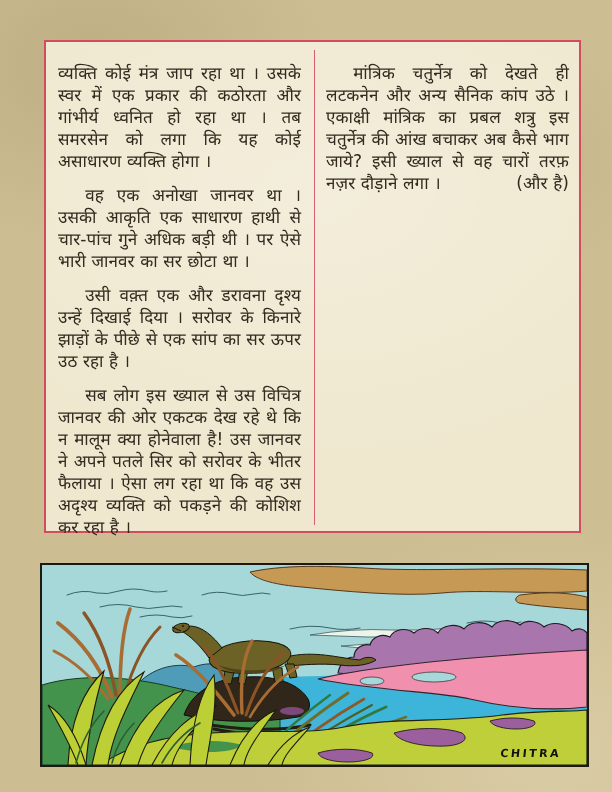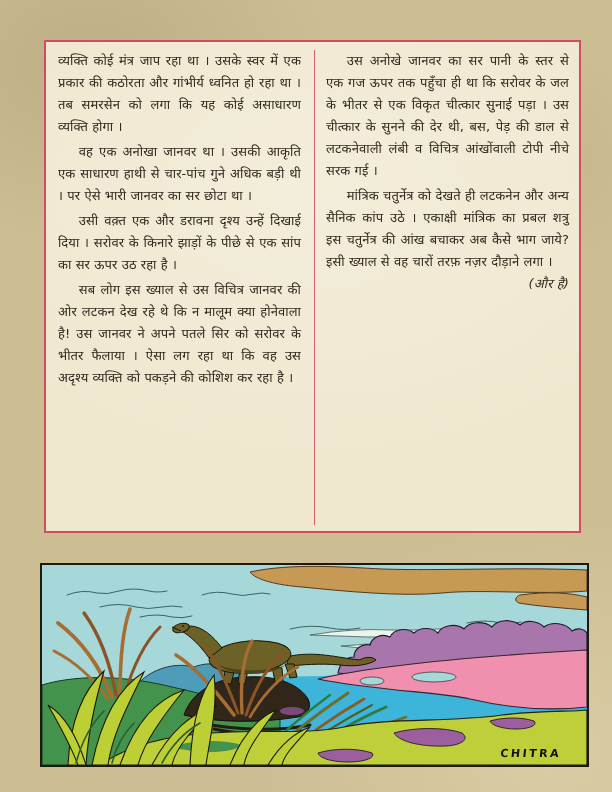--- a/index.html
+++ b/index.html
@@ -17,46 +17,45 @@
     box-sizing:border-box;border:2px solid #d04c5e;
     background:
       radial-gradient(ellipse 600px 400px at 50% 30%, rgba(255,255,255,.25), transparent 70%),
       #efe8cf;
     display:flex;padding:8px 10px 6px 12px;
   }
   .col{flex:1;box-sizing:border-box;}
   .col-left{padding-right:13px;border-right:1.5px solid #d65e6e;}
   .col-right{padding-left:11px;}
   .col p{
-    margin:0 0 3px 0;
-    font-size:13px;line-height:22px;color:#33291f;
+    margin:12px 0 3px 0;
+    font-size:17px;line-height:22px;color:#33291f;
     text-align:justify;text-indent:1.6em;
     letter-spacing:.1px;
   }
   .col p.noindent{text-indent:0;}
-  .cont-marker{float:right;text-indent:0;font-style:italic;}
+  .cont-marker{float:right;text-indent:0;}
   .illustration-box{
     position:absolute;left:40px;top:563px;width:545px;height:200px;
     box-sizing:content-box;border:2.5px solid #1c1813;background:#a6d7d9;
   }
   .illustration-box svg{display:block;}
   .sig{font-family:"DejaVu Sans", sans-serif;font-weight:bold;font-size:11px;letter-spacing:2.5px;fill:#14120e;}
 </style>
 </head>
 <body>
 
 <div class="text-frame">
   <div class="col col-left">
     <p class="noindent">व्यक्ति कोई मंत्र जाप रहा था । उसके स्वर में एक प्रकार की कठोरता और गांभीर्य ध्वनित हो रहा था । तब समरसेन को लगा कि यह कोई असाधारण व्यक्ति होगा ।</p>
     <p>वह एक अनोखा जानवर था । उसकी आकृति एक साधारण हाथी से चार-पांच गुने अधिक बड़ी थी । पर ऐसे भारी जानवर का सर छोटा था ।</p>
     <p>उसी वक़्त एक और डरावना दृश्य उन्हें दिखाई दिया । सरोवर के किनारे झाड़ों के पीछे से एक सांप का सर ऊपर उठ रहा है ।</p>
-    <p>सब लोग इस ख्याल से उस विचित्र जानवर की ओर लटकन देख रहे थे कि न मालूम क्या होनेवाला है! उस जानवर ने अपने पतले सिर को सरोवर के भीतर फैलाया । ऐसा लग रहा था कि वह उस अदृश्य व्यक्ति को पकड़ने की कोशिश कर रहा है ।</p>
+    <p>सब लोग इस ख्याल से उस विचित्र जानवर की ओर एकटक देख रहे थे कि न मालूम क्या होनेवाला है! उस जानवर ने अपने पतले सिर को सरोवर के भीतर फैलाया । ऐसा लग रहा था कि वह उस अदृश्य व्यक्ति को पकड़ने की कोशिश कर रहा है ।</p>
   </div>
   <div class="col col-right">
-    <p>उस अनोखे जानवर का सर पानी के स्तर से एक गज ऊपर तक पहुँचा ही था कि सरोवर के जल के भीतर से एक विकृत चीत्कार सुनाई पड़ा । उस चीत्कार के सुनने की देर थी, बस, पेड़ की डाल से लटकनेवाली लंबी व विचित्र आंखोंवाली टोपी नीचे सरक गई ।</p>
     <p><span>मांत्रिक चतुर्नेत्र को देखते ही लटकनेन और अन्य सैनिक कांप उठे । एकाक्षी मांत्रिक का प्रबल शत्रु इस चतुर्नेत्र की आंख बचाकर अब कैसे भाग जाये? इसी ख्याल से वह चारों तरफ़ नज़र दौड़ाने लगा ।</span><span class="cont-marker">(और है)</span></p>
   </div>
 </div>
 
 <div class="illustration-box">
   <svg width="545" height="200" viewBox="0 0 545 200">
 
     <rect x="0" y="0" width="545" height="200" fill="#a6d7d9"></rect>
 
     <g stroke="#2e565c" stroke-width="0.9" fill="none" stroke-linecap="round">

